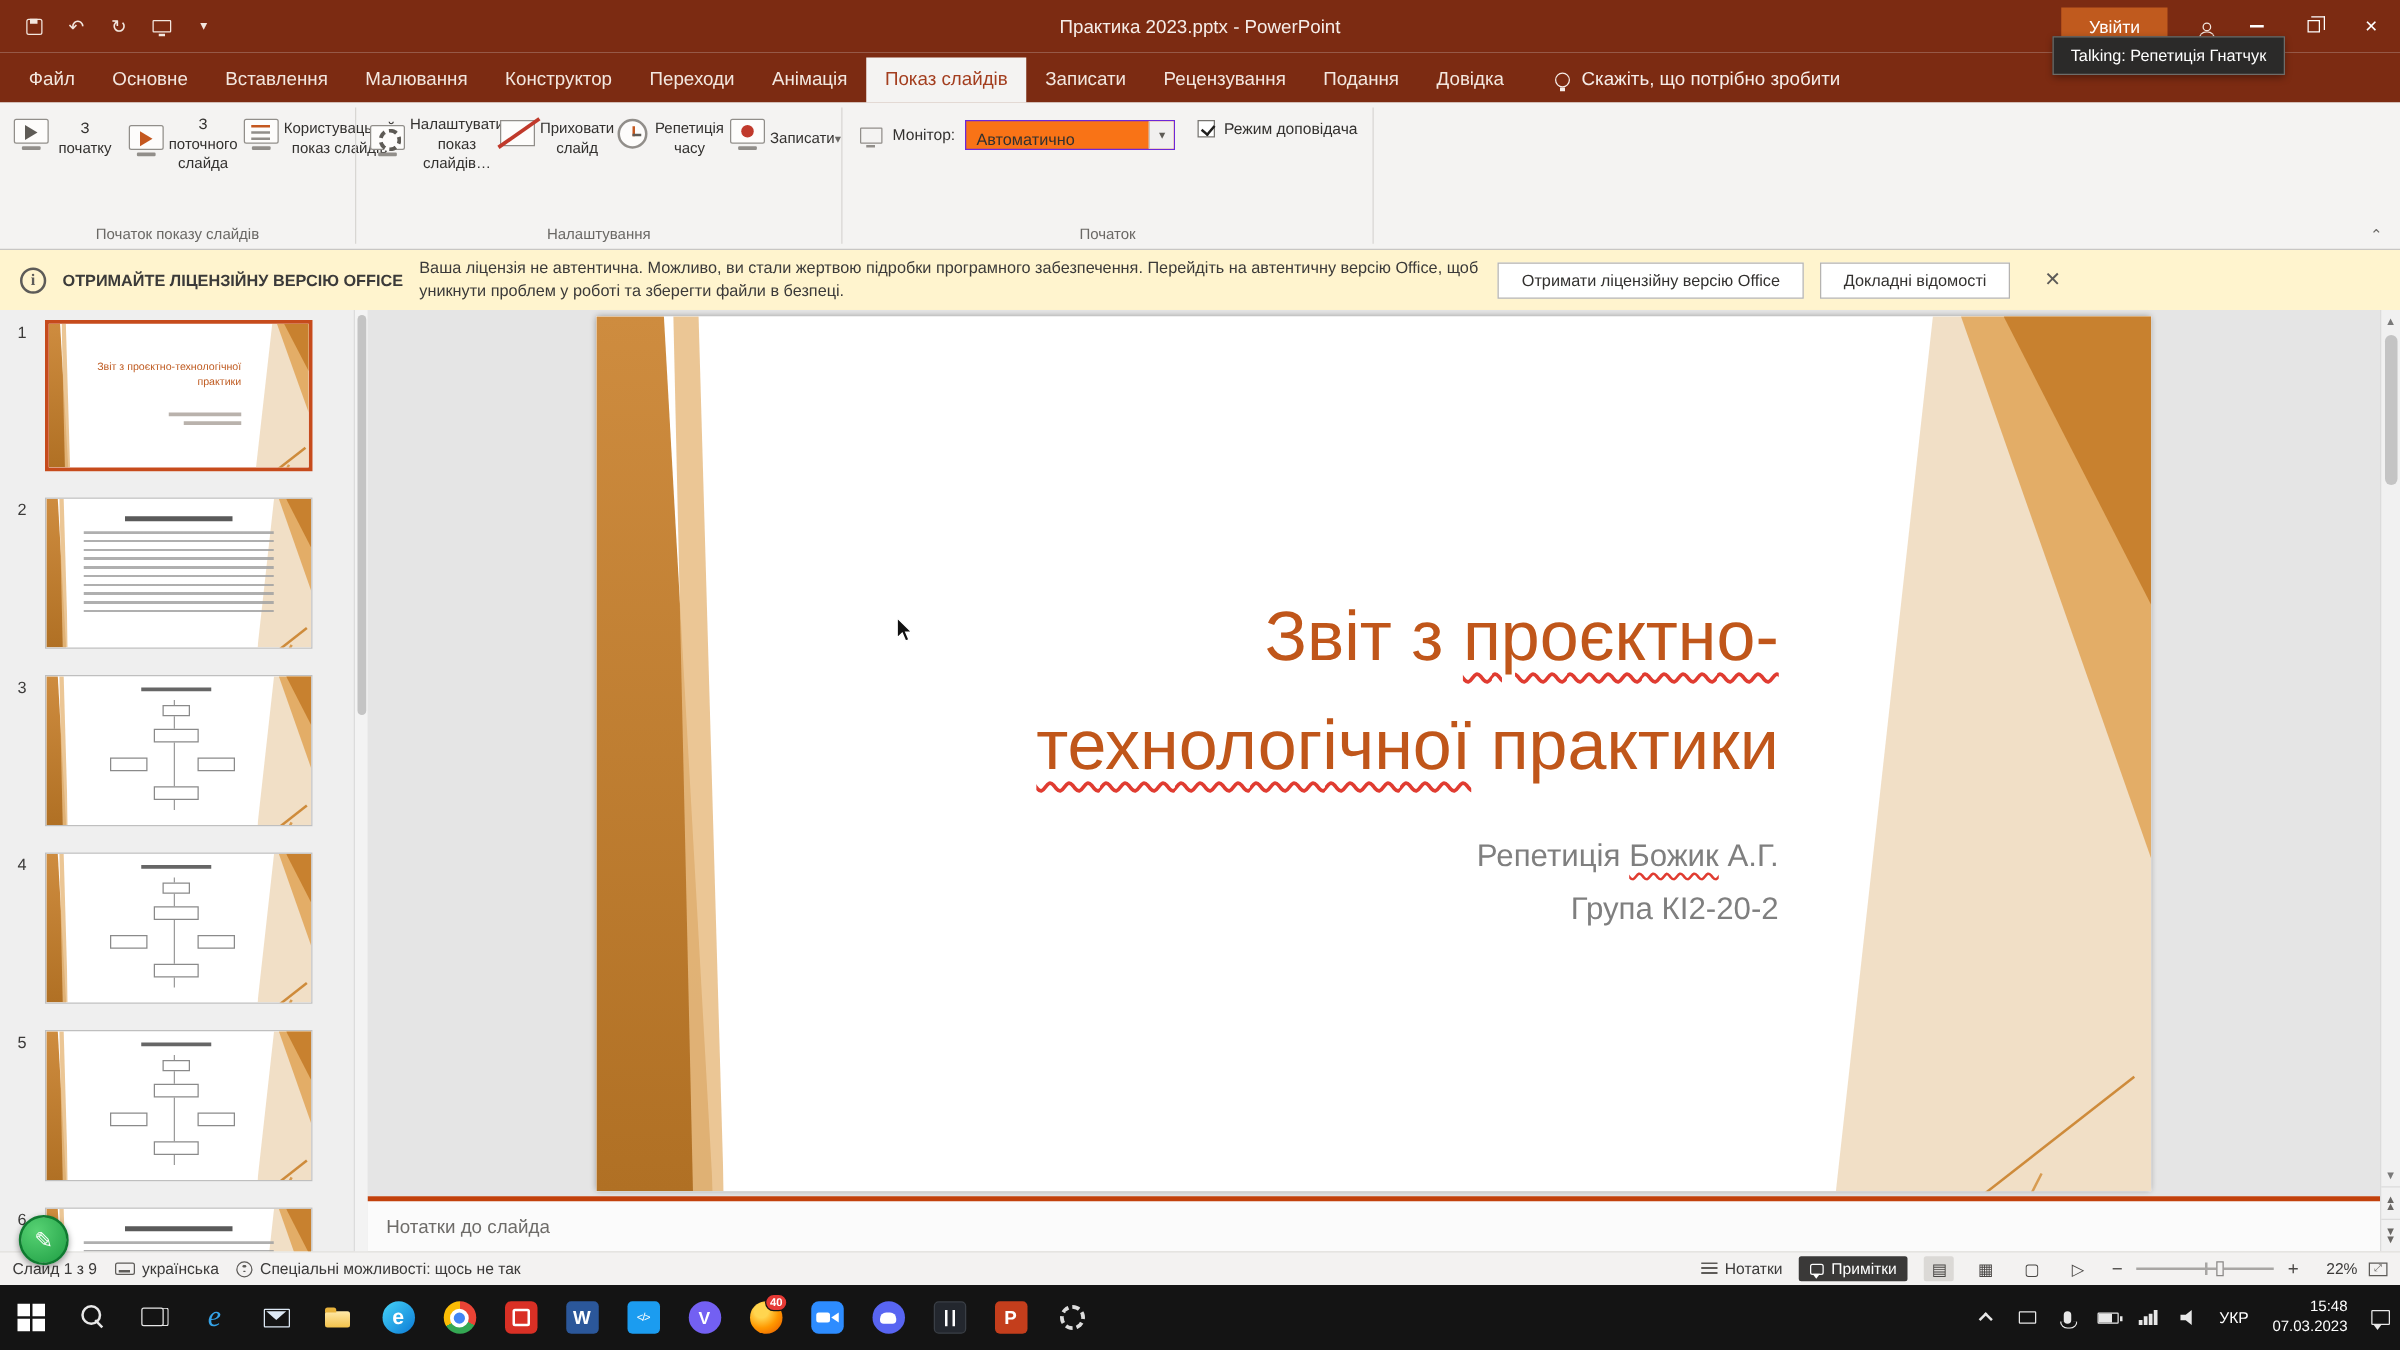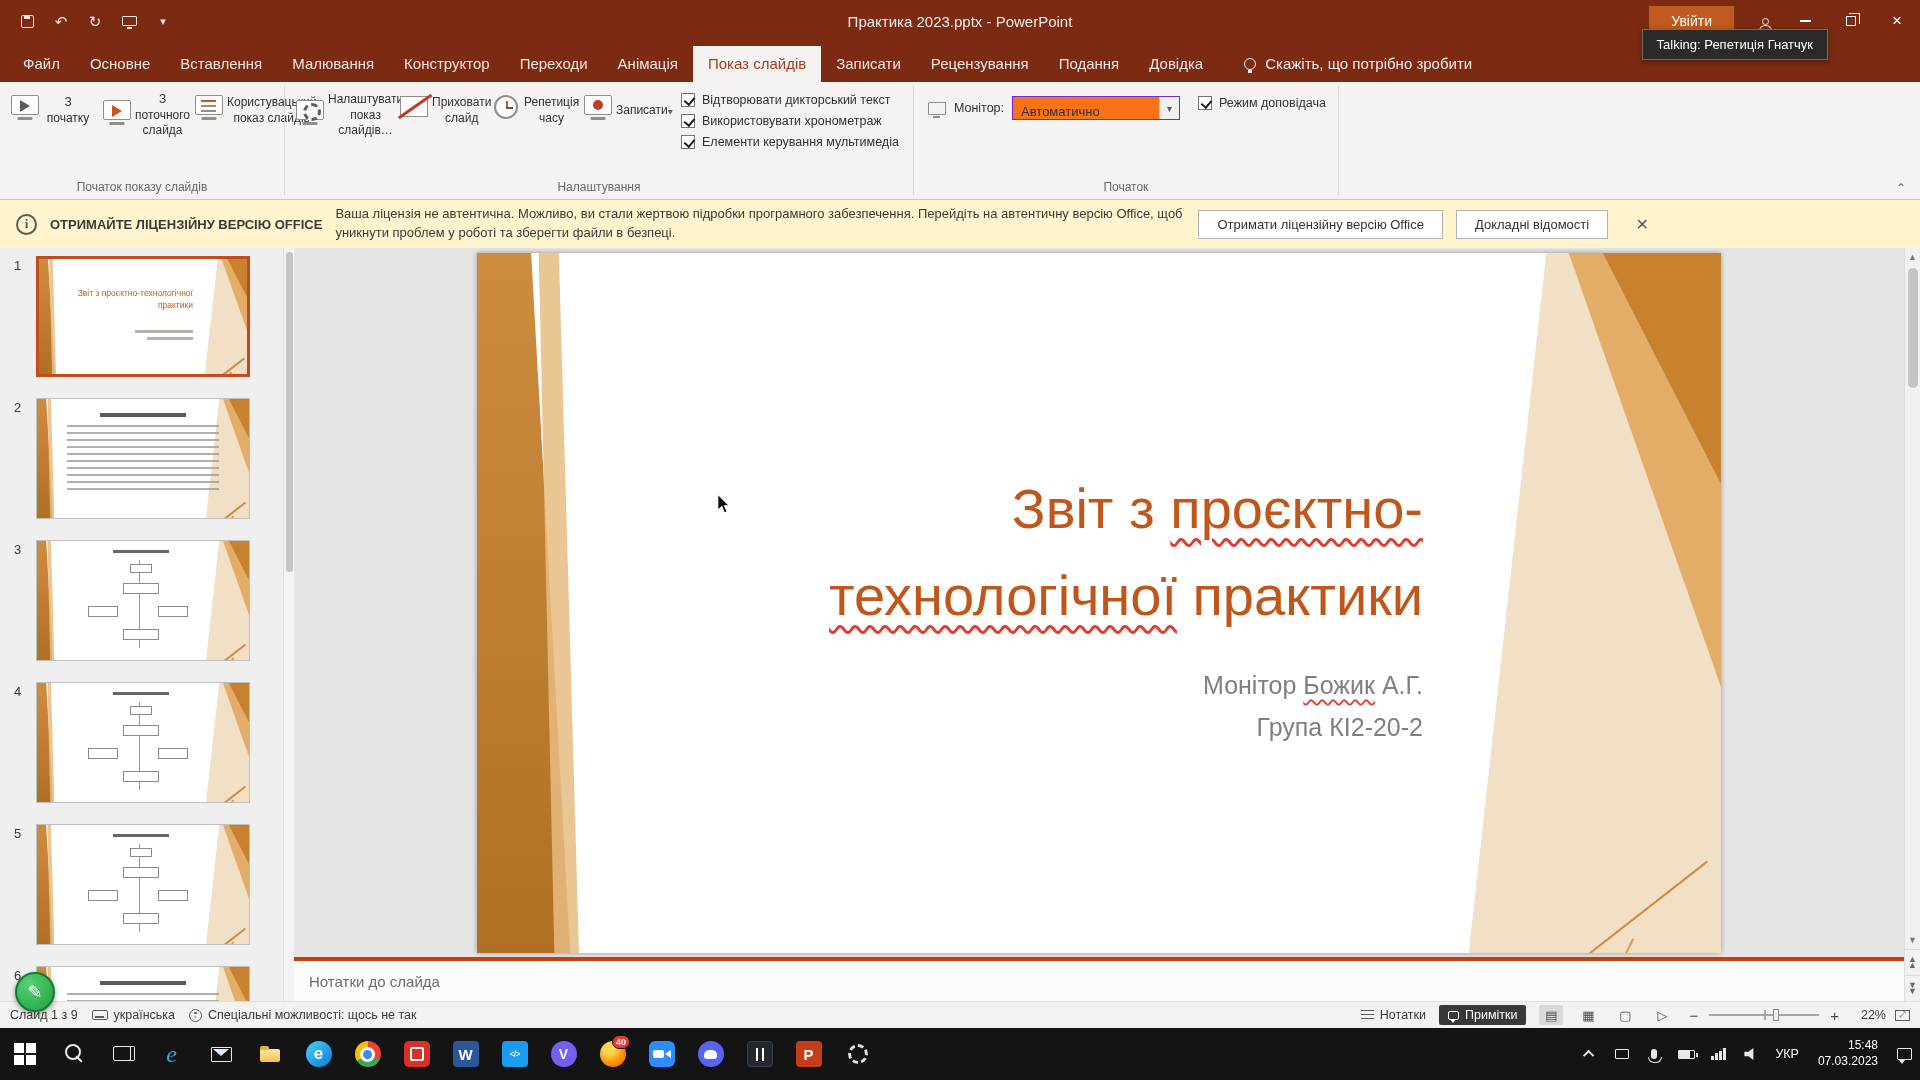--- a/index.html
+++ b/index.html
@@ -318,34 +318,20 @@
               <span class="ic-clock"></span>
             </span>
           <span>Репетиція часу</span>
         </div>
         <div class="bigbtn has-dd">
           <span class="ic ic-dot">
               <span class="ic-mon"></span>
             </span>
           <span>Записати</span>
         </div>
-        <div class="chk-col">
-          <label class="rchk">
-            <span class="chkbox"></span>
-            <span>Відтворювати дикторський текст</span>
-          </label>
-          <label class="rchk">
-            <span class="chkbox"></span>
-            <span>Використовувати хронометраж</span>
-          </label>
-          <label class="rchk">
-            <span class="chkbox"></span>
-            <span>Елементи керування мультимедіа</span>
-          </label>
-        </div>
       </div>
       <div class="glabel">Налаштування</div>
     </div>
 
     <div class="rdivider"></div>
 
     <div class="rgroup">
       <div class="rgroup-body" style="flex-direction:row;align-items:flex-start">
         <div class="mon-row">
           <span class="ic-mon-sm"></span>
@@ -509,21 +495,21 @@
             <div class="d1"></div>
               <div class="d2"></div>
               <div class="d3"></div>
             <div class="d4"></div>
               <div class="d5"></div>
             <div class="dline1"></div>
               <div class="dline2"></div>
           </div>
           <div class="slide-text">
             <h1 class="slide-title"><span>Звіт з </span><span class="misspell">проєктно-</span><br><span class="misspell">технологічної</span><span> практики</span></h1>
-            <p class="slide-subtitle"><span>Монітор </span><span class="misspell-sm">Божик</span><span> А.Г.</span><br><span>Група КІ2-20-2</span></p>
+            <p class="slide-subtitle"><span>Репетиція </span><span class="misspell-sm">Божик</span><span> А.Г.</span><br><span>Група КІ2-20-2</span></p>
           </div>
           <svg class="cursor" width="15" height="22" viewBox="0 0 12 19">
               <path d="M1 1 L1 15 L4.5 11.8 L6.8 17.2 L9.2 16.2 L7 11 L11.2 11 Z" fill="#111" stroke="#fff" stroke-width="1"></path>
             </svg>
         </div>
       </div>
       <div class="notes-bar">
         <span class="notes-text">Нотатки до слайда</span>
       </div>
     </div>

